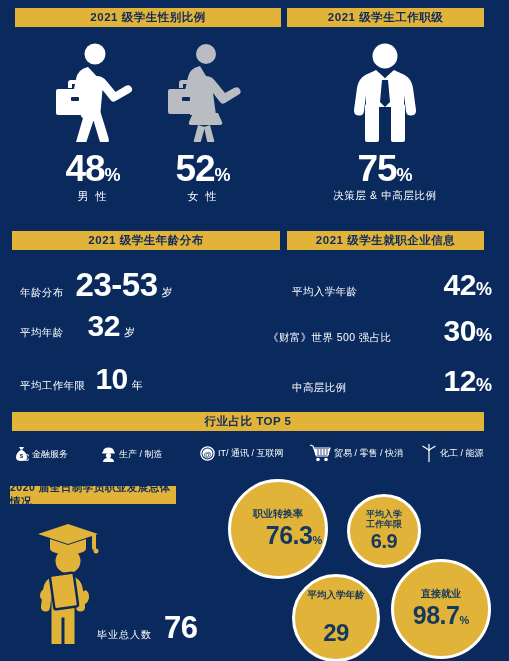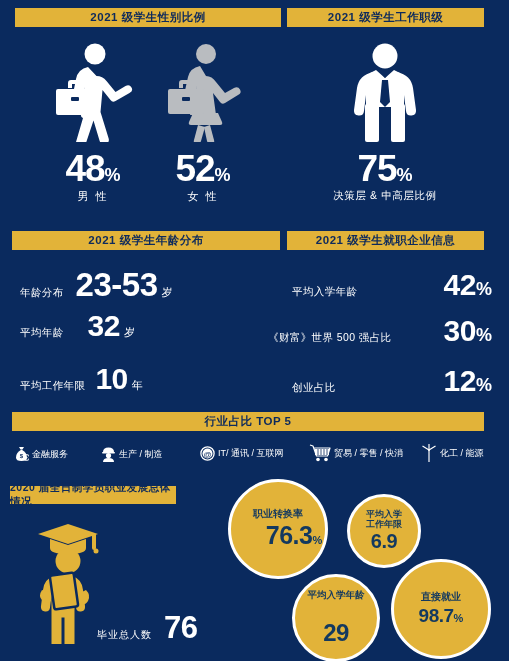--- a/index.html
+++ b/index.html
@@ -165,21 +165,21 @@
   </div>
 
   <div class="statrow" style="left:268px;top:316px;width:224px;justify-content:space-between;">
     <span class="lbl">《财富》世界 500 强占比</span>
     <span style="white-space:nowrap;">
       <span class="statval">30</span><span class="pct">%</span>
     </span>
   </div>
 
   <div class="statrow" style="left:292px;top:366px;width:200px;justify-content:space-between;">
-    <span class="lbl">创业占比</span>
+    <span class="lbl">中高层比例</span>
     <span style="white-space:nowrap;">
       <span class="statval">12</span><span class="pct">%</span>
     </span>
   </div>
 
   <div class="banner" style="left:12px;top:412px;width:472px;">
     <span>行业占比 TOP 5</span>
   </div>
 
   <div class="ind" style="left:14px;top:446px;">
@@ -282,17 +282,17 @@
   <div class="circ" style="left:292px;top:574px;width:88px;height:88px;">
     <div class="ct" style="font-size:9.5px;">平均入学年龄</div>
     <div style="margin-top:18px;">
       <span class="cv" style="font-size:24px;">29</span>
     </div>
   </div>
 
   <div class="circ" style="left:391px;top:559px;width:100px;height:100px;">
     <div class="ct">直接就业</div>
     <div style="margin-top:2px;white-space:nowrap;">
-      <span class="cv" style="font-size:19px;">98.7</span><span class="cpct">%</span>
+      <span class="cv" style="font-size:25px;">98.7</span><span class="cpct">%</span>
     </div>
   </div>
 
 </div>
 
 </body></html>

